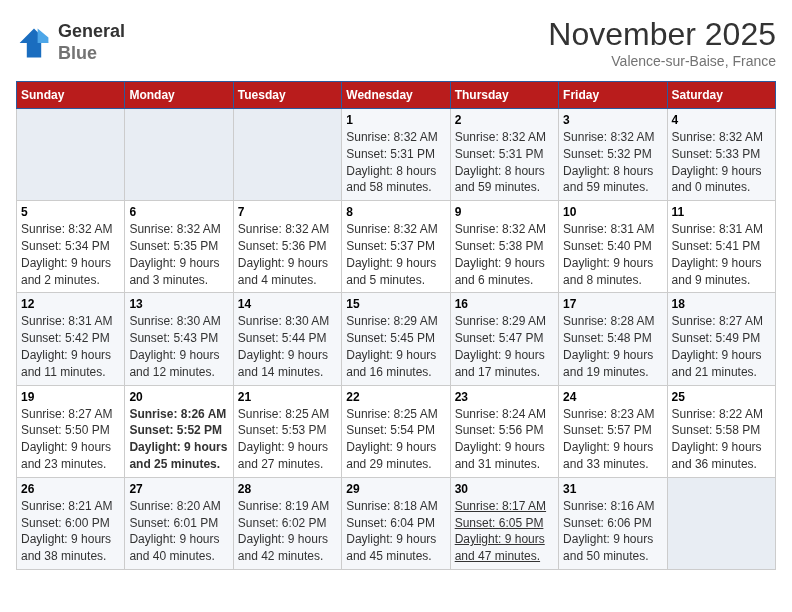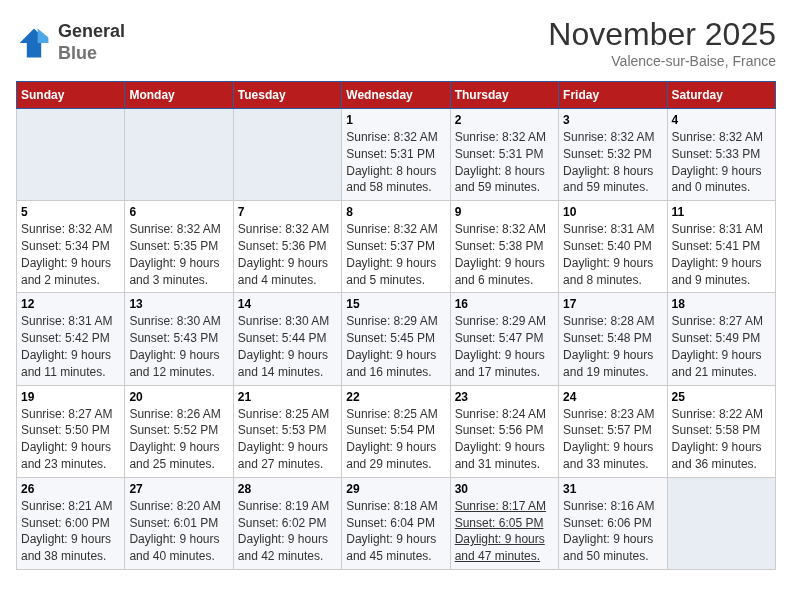--- a/index.html
+++ b/index.html
@@ -254,21 +254,21 @@
       <tr>
         <td>
           <div class="day-number">19</div>
           <div class="day-info" style="white-space: pre-line;">Sunrise: 8:27 AM
 Sunset: 5:50 PM
 Daylight: 9 hours
 and 23 minutes.</div>
         </td>
         <td>
           <div class="day-number">20</div>
-          <div class="day-info" style="white-space: pre-line;">Sunrise: 8:26 AM
+          <div class="day-info" style="white-space: pre-line; font-weight: bold;">Sunrise: 8:26 AM
 Sunset: 5:52 PM
 Daylight: 9 hours
 and 25 minutes.</div>
         </td>
         <td>
           <div class="day-number">21</div>
           <div class="day-info" style="white-space: pre-line;">Sunrise: 8:25 AM
 Sunset: 5:53 PM
 Daylight: 9 hours
 and 27 minutes.</div>

